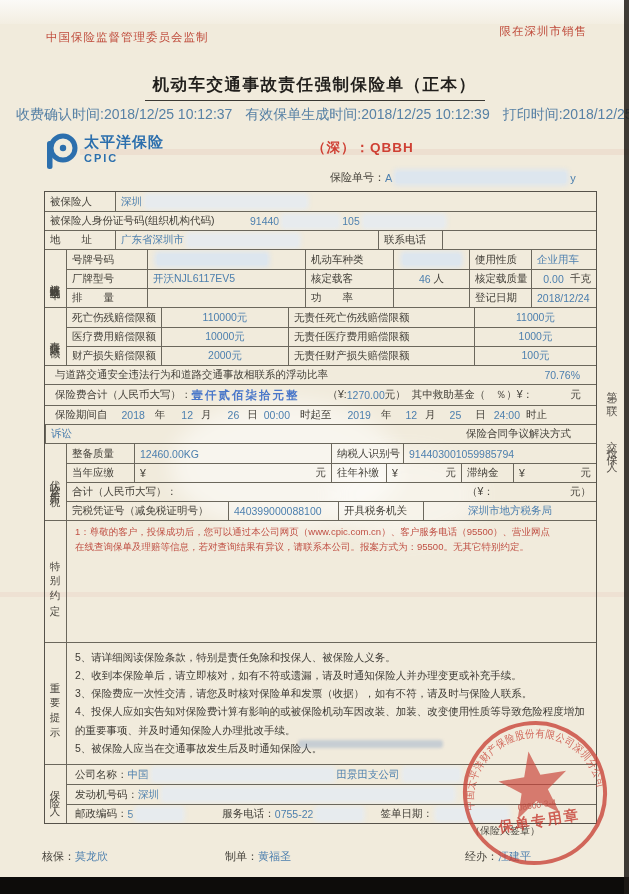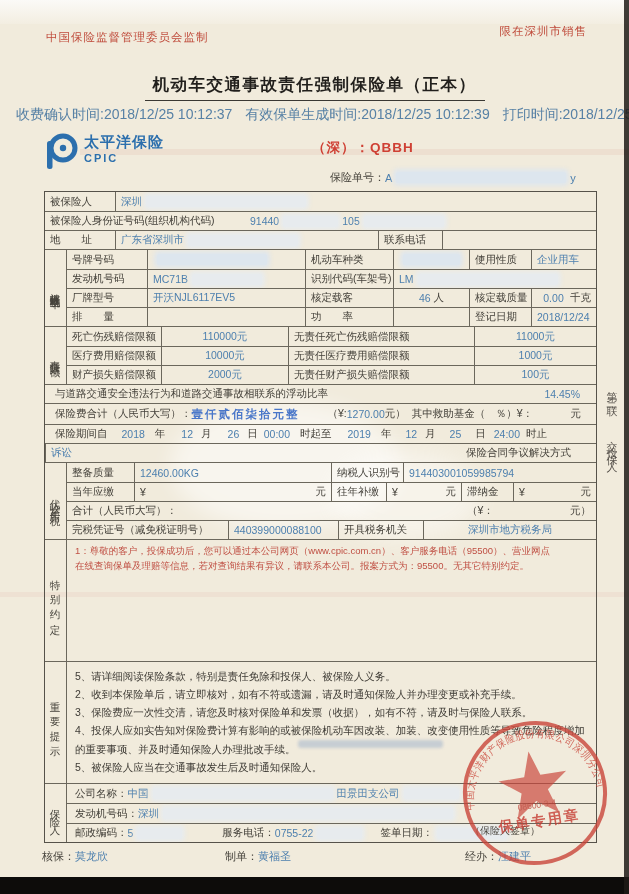--- a/index.html
+++ b/index.html
@@ -167,36 +167,20 @@
             </div>
           <div class="c bl" style="width:62px">
               <span class="lab">使用性质</span>
             </div>
           <div class="c bl grow">
               <span class="val">企业用车</span>
             </div>
         </div>
         <div class="row">
           <div class="c" style="width:80px">
-              <span class="lab">发动机号码</span>
-            </div>
-          <div class="c bl" style="width:158px">
-              <span class="val">MC71B</span>
-              <span class="blur" style="width:70px"></span>
-            </div>
-          <div class="c bl" style="width:88px">
-              <span class="lab">识别代码(车架号)</span>
-            </div>
-          <div class="c bl grow">
-              <span class="val">LM</span>
-              <span class="blur" style="width:140px"></span>
-            </div>
-        </div>
-        <div class="row">
-          <div class="c" style="width:80px">
               <span class="lab">厂牌型号</span>
             </div>
           <div class="c bl" style="width:158px">
               <span class="val">开沃NJL6117EV5</span>
             </div>
           <div class="c bl" style="width:88px">
               <span class="lab">核定载客</span>
             </div>
           <div class="c bl ctr" style="width:76px"><span class="val">46</span>&nbsp;<span class="lab">人</span></div>
           <div class="c bl" style="width:62px">
@@ -274,21 +258,21 @@
             </div>
         </div>
       </div>
     </div>
 
     <div class="trow row">
       <div class="c grow" style="padding-left:10px">
           <span class="lab">与道路交通安全违法行为和道路交通事故相联系的浮动比率</span>
         </div>
       <div class="c rt" style="width:90px;padding-right:16px">
-          <span class="val">14.45%</span>
+          <span class="val">70.76%</span>
         </div>
     </div>
 
     <div class="trow row" style="height:21px">
       <div class="c grow" style="padding-left:10px">
         <span class="lab">保险费合计（人民币大写）：</span>
         <span class="script-cn">壹仟贰佰柒拾元整</span>
         <span class="lab" style="margin-left:28px">（¥:</span>
         <span class="val">1270.00</span>
         <span class="lab">元）</span>

